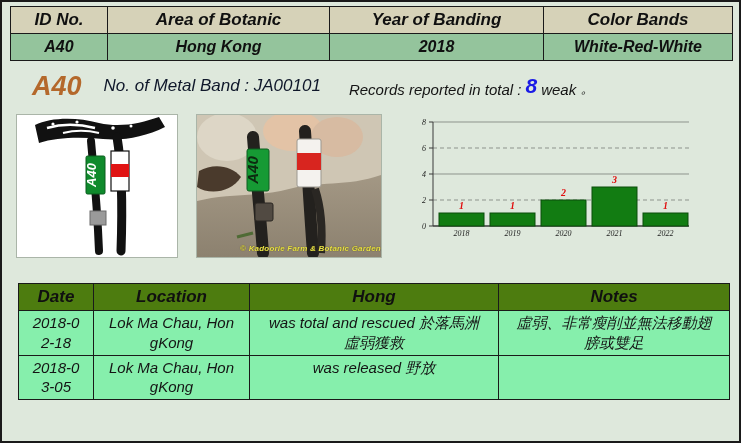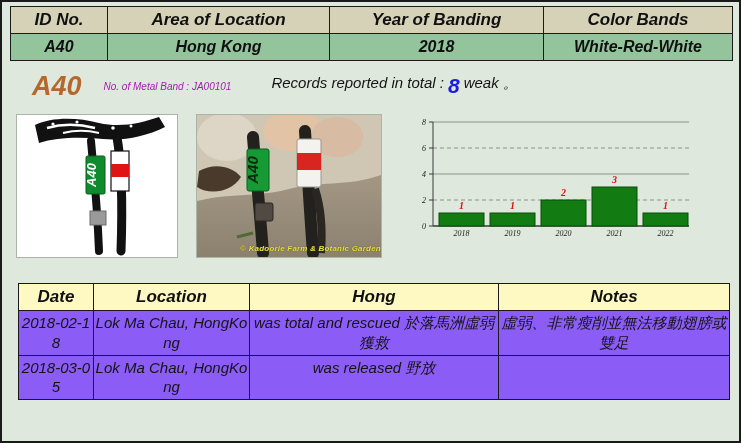--- a/index.html
+++ b/index.html
@@ -60,30 +60,30 @@
     align-items: center;
   }
   .info-id {
     font-size: 27px;
     font-weight: bold;
     color: #b4682b;
     margin-left: 22px;
     letter-spacing: 0px;
   }
   .info-metal {
-    font-size: 10px;
-    color: #a21caf;
+    font-size: 17px;
+    color: #0f172a;
     margin-left: 22px;
   }
   .info-records {
     font-size: 15px;
     color: #141414;
-    margin-left: 40px;
+    margin-left: 28px;
     display: flex;
-    align-items: flex-start;
+    align-items: flex-end;
   }
   .info-count {
     font-size: 21px;
     font-weight: bold;
     color: #1a1ae6;
     margin: 0 4px;
   }
   .info-tail { font-size: 15px; margin-left: 4px; }
 
   
@@ -145,52 +145,52 @@
   .rec-table {
     position: absolute;
     left: 16px;
     top: 281px;
     width: 712px;
     border-collapse: collapse;
     table-layout: fixed;
     background: #e9e9e0;
   }
   .rec-table th {
-    background: #fef9c3;
+    background: #4d7c0f;
     border: 1.5px solid #1a1a1a;
     font-size: 17px;
     font-weight: bold;
     color: #101010;
     height: 26px;
     padding: 0;
   }
   .rec-table td {
-    background: #8b5cf6;
+    background: #86efac;
     border: 1.5px solid #1a1a1a;
     font-size: 15px;
     color: #141414;
     text-align: center;
     vertical-align: top;
-    padding: 2px 1px;
+    padding: 2px 12px;
     line-height: 1.32;
     word-break: break-all;
   }
   .rec-table td.notes { word-break: normal; margin-left: 23px; }
   .rec-table td.event { word-break: normal; }
 </style>
 </head>
 <body>
 
 <div id="page">
 
   <table class="band-table">
     <tbody>
         <tr class="hdr">
       <td style="width:92px">ID No.</td>
-      <td style="width:217px">Area of Location</td>
+      <td style="width:217px">Area of Botanic</td>
       <td style="width:209px">Year of Banding</td>
       <td>Color Bands</td>
     </tr>
     <tr class="val">
       <td>A40</td>
       <td>Hong Kong</td>
       <td>2018</td>
       <td>White-Red-White</td>
     </tr>
   </tbody>

